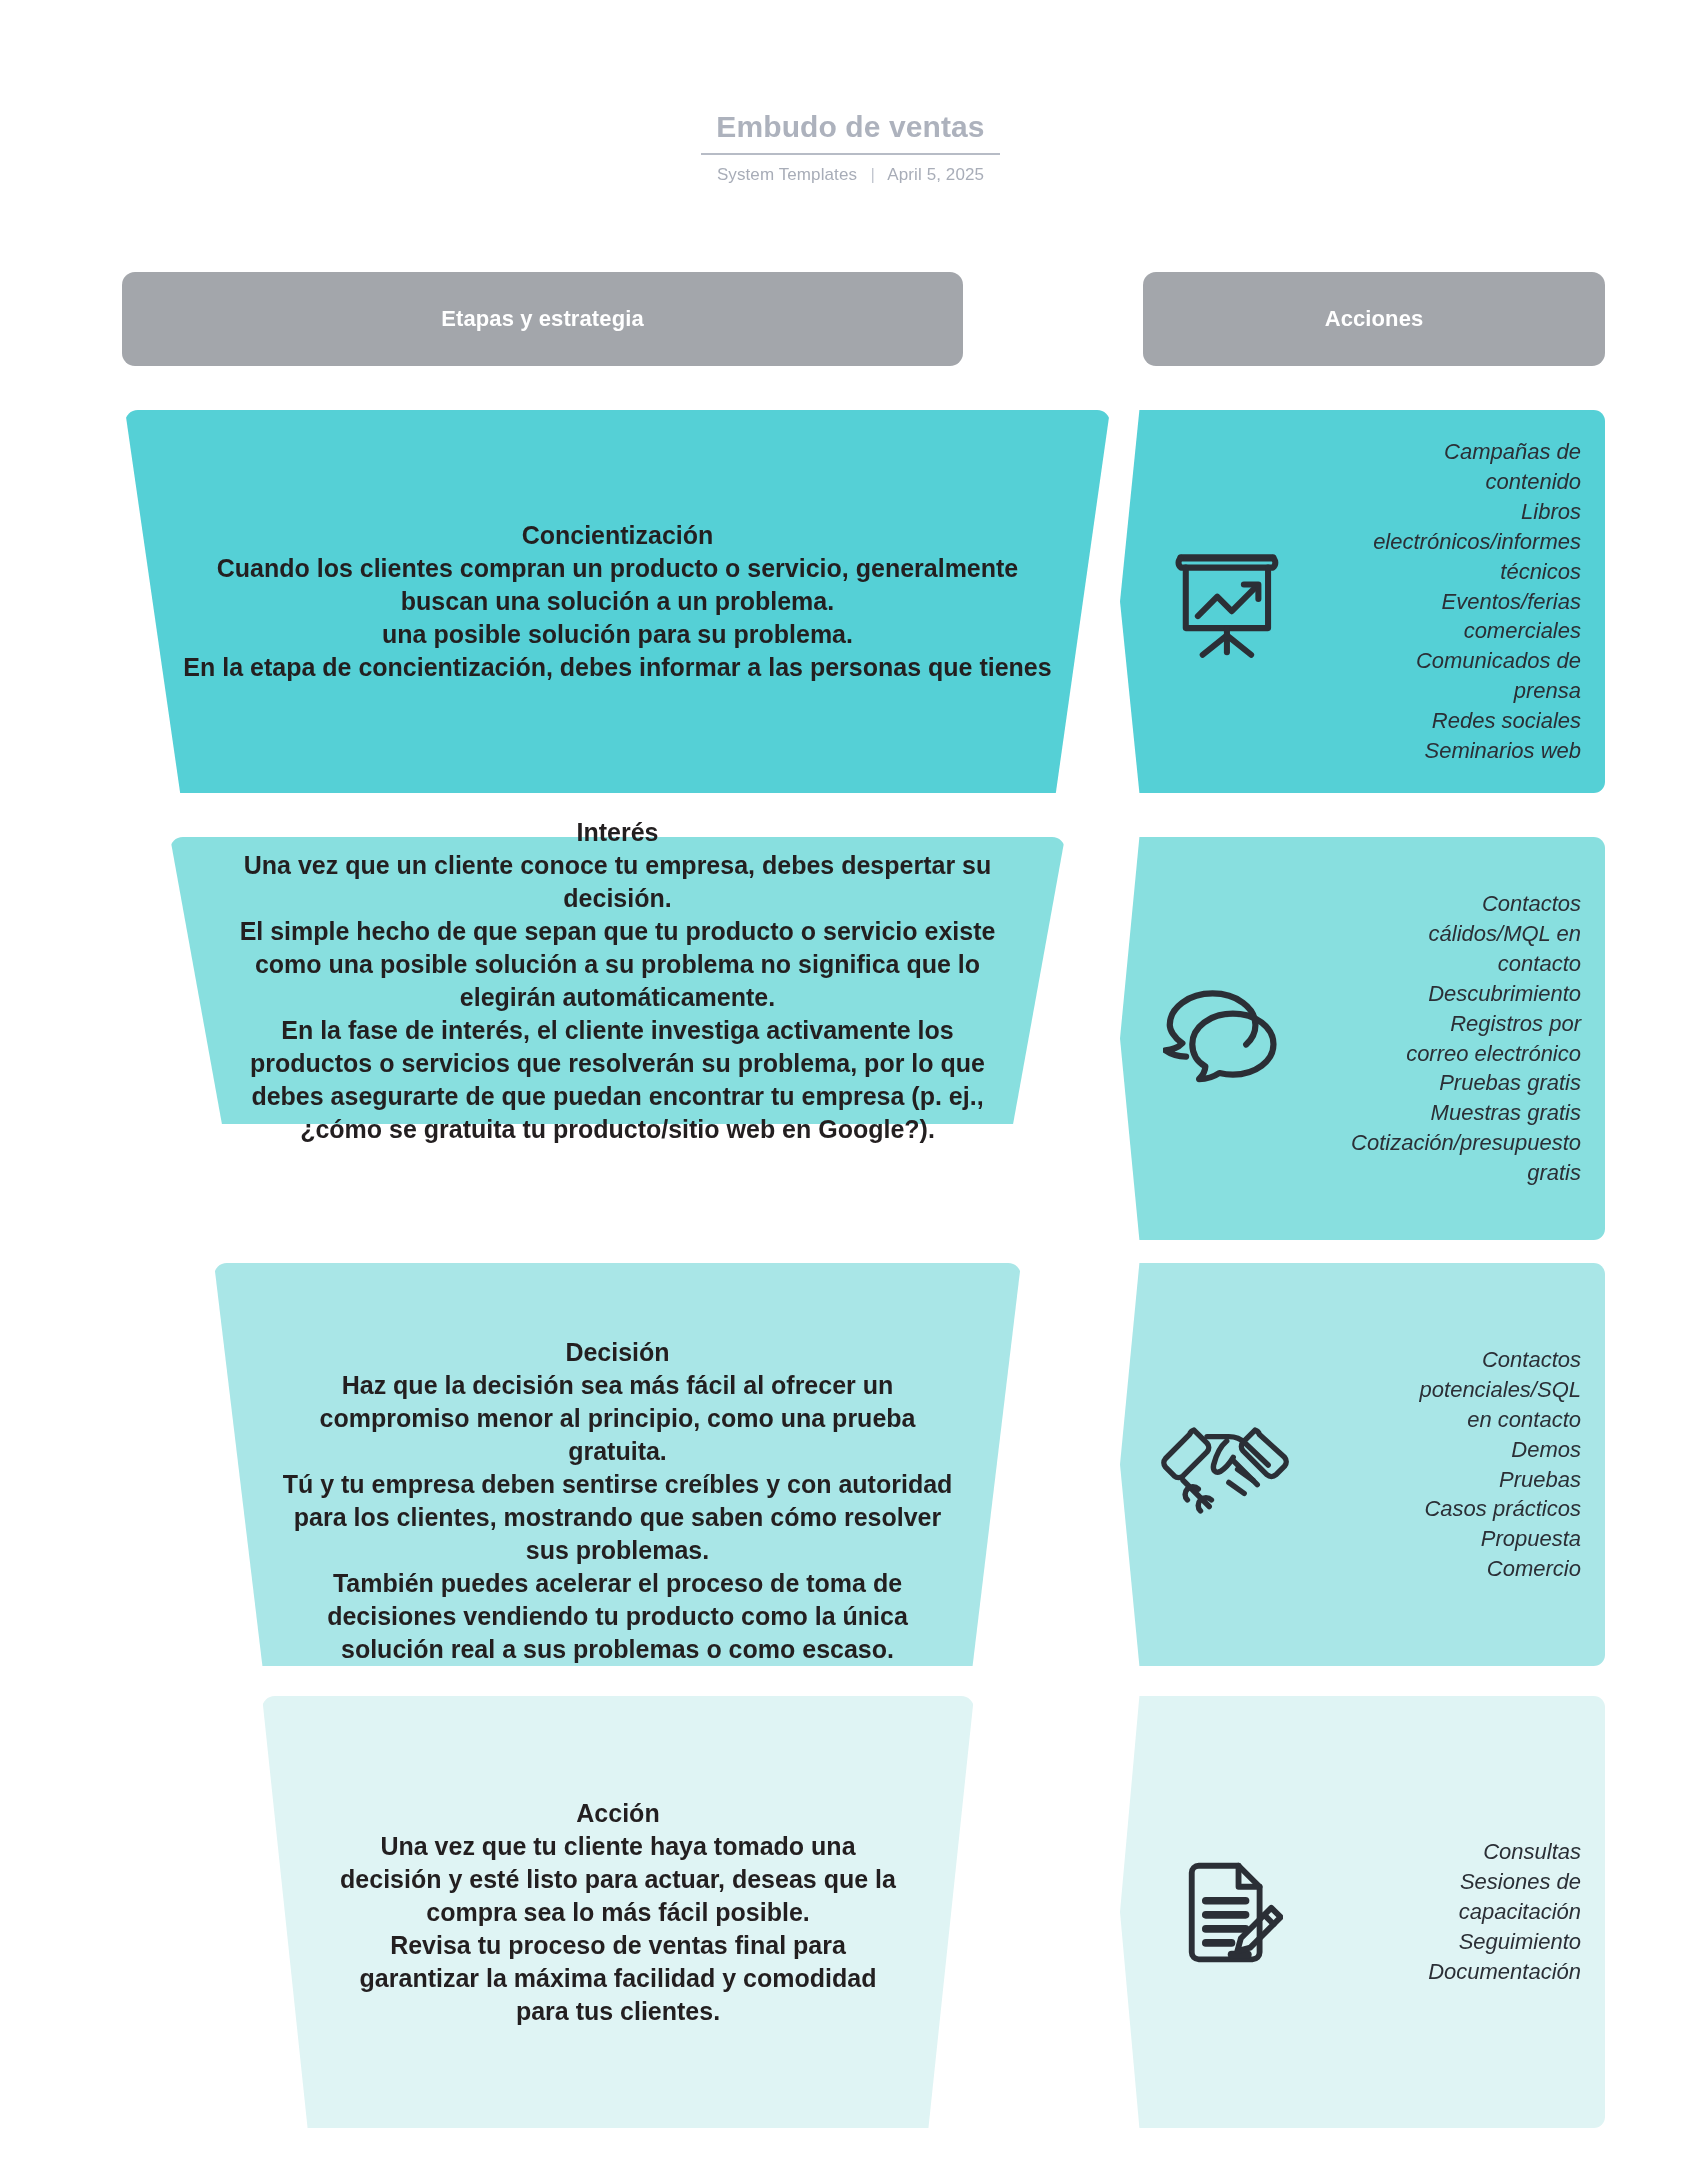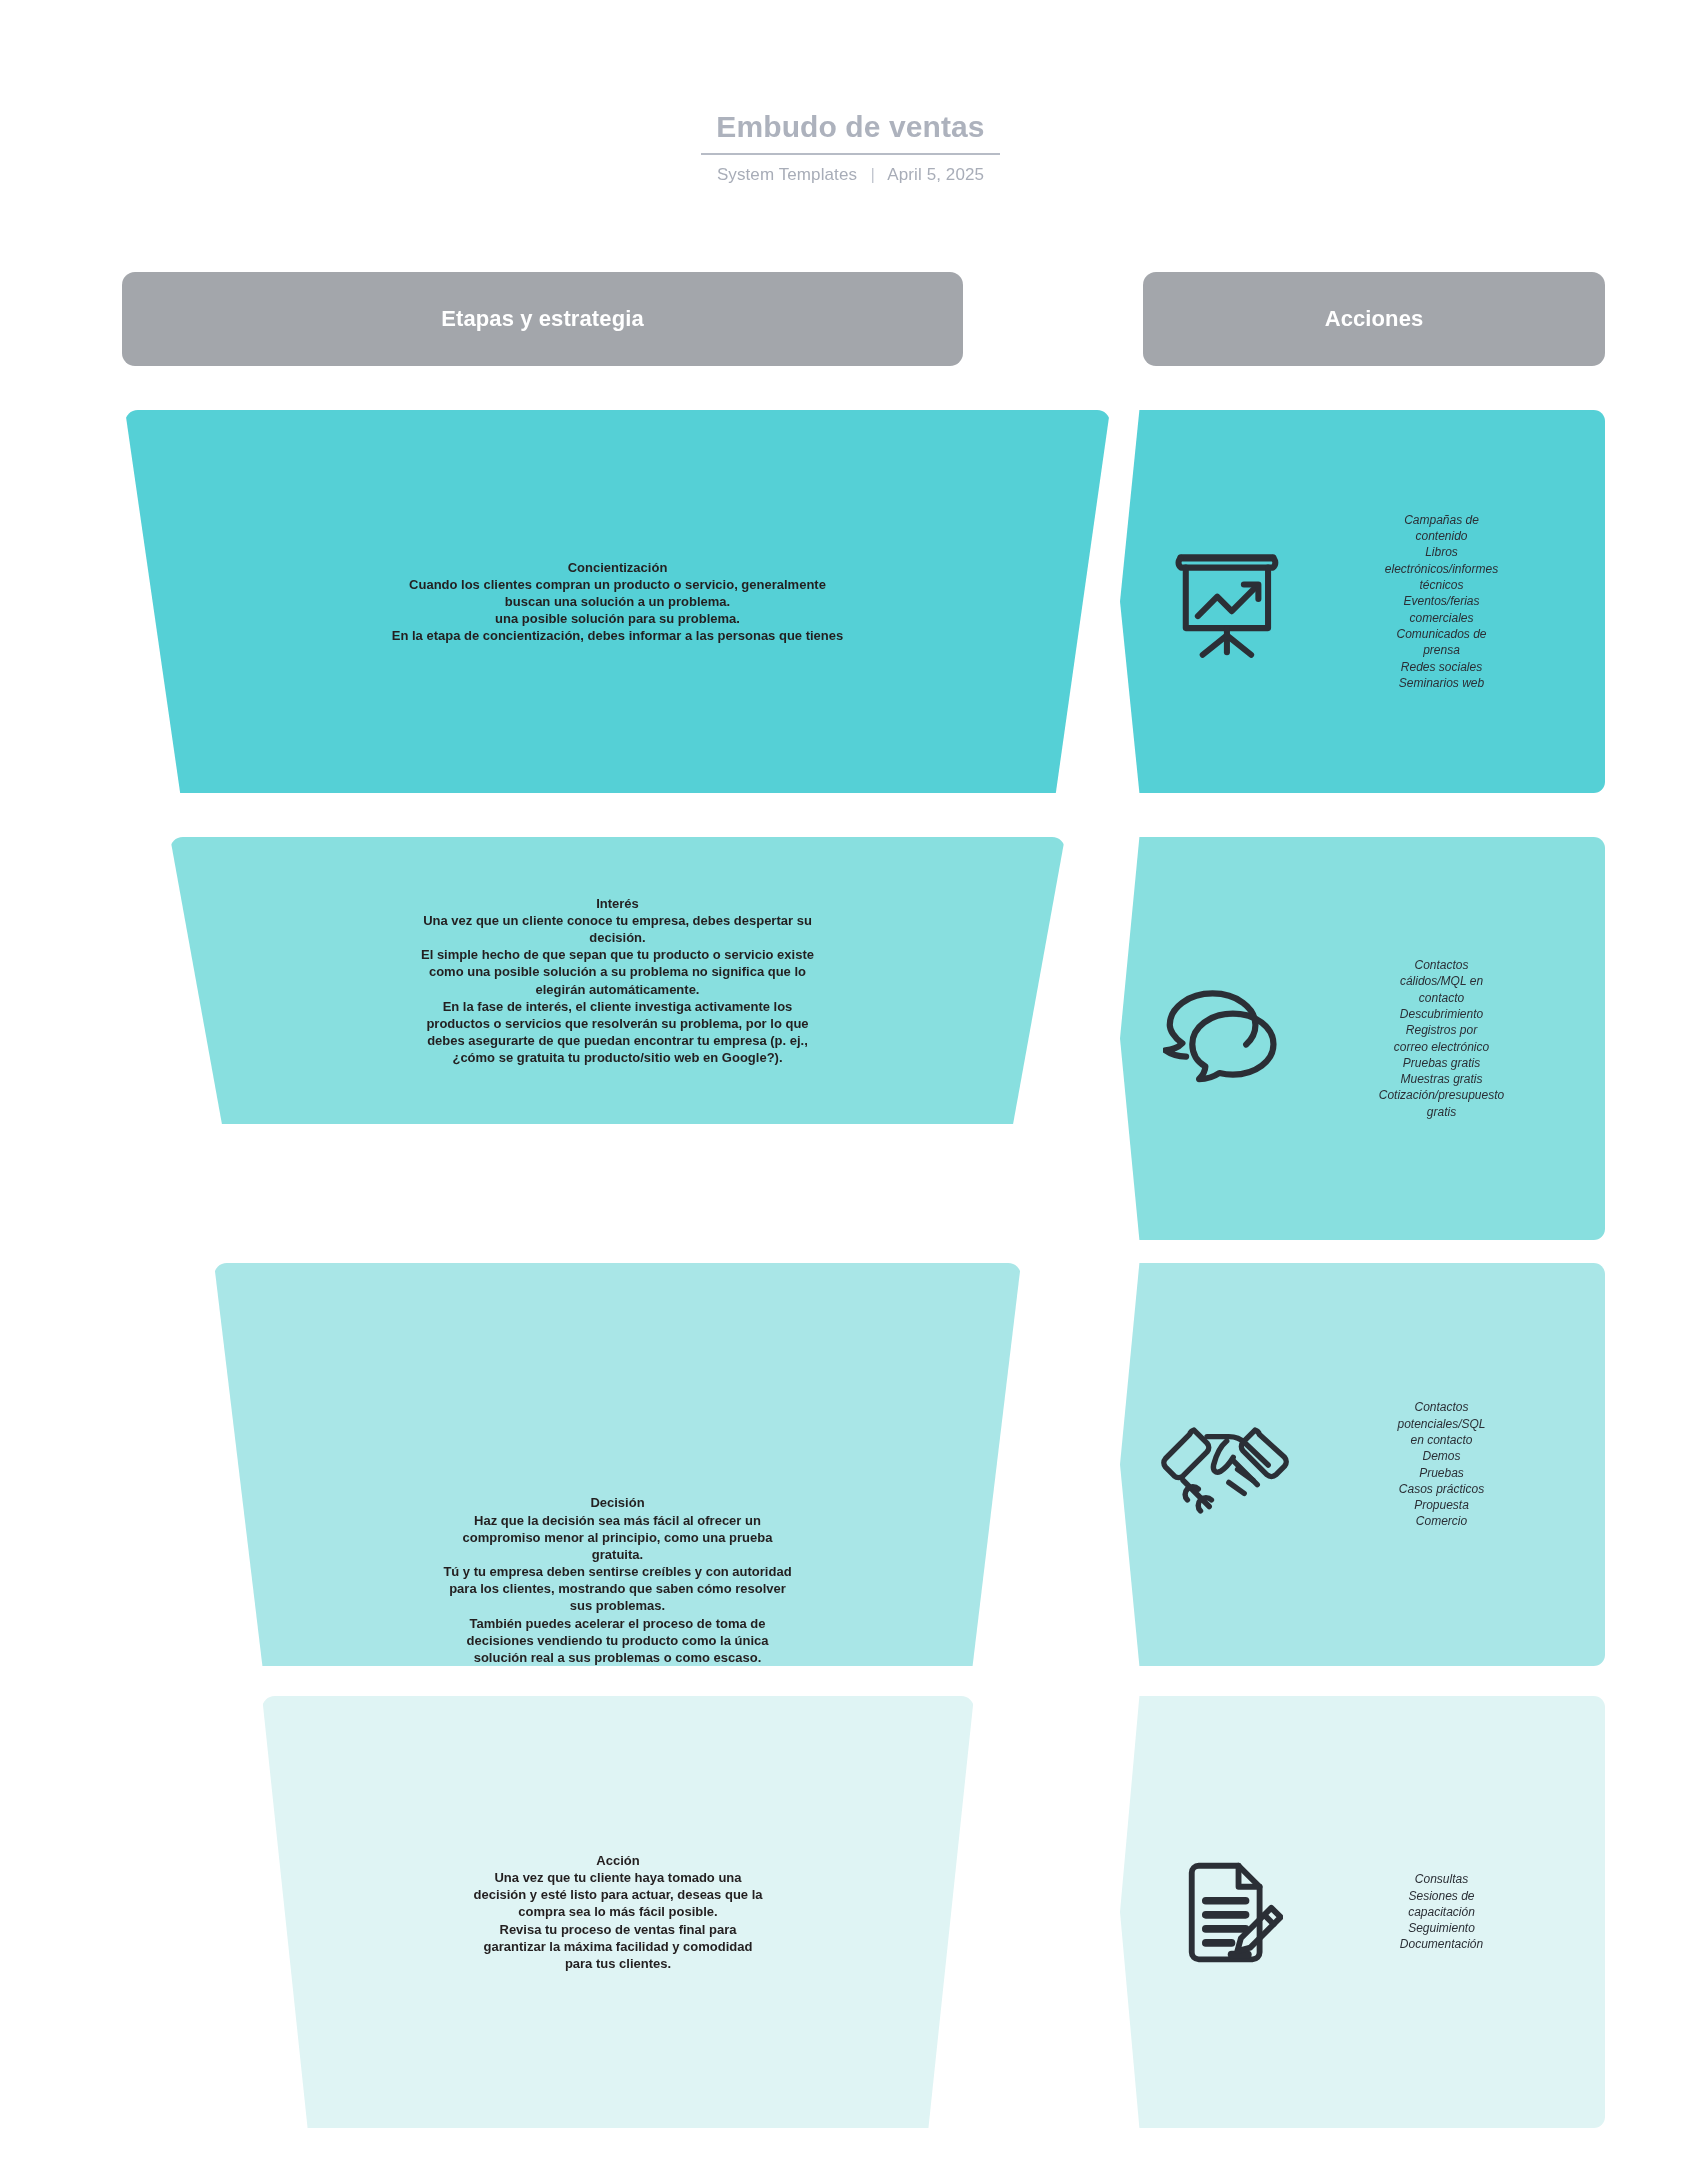--- a/index.html
+++ b/index.html
@@ -85,21 +85,21 @@
   .funnel-shape {
     position: absolute;
     inset: 0;
     border-radius: 12.8px;
   }
   .funnel-text {
     position: relative;
     text-align: center;
     color: #231f20;
     font-weight: bold;
-    font-size: 13px;
+    font-size: 25px;
     line-height: 1.32;
     z-index: 2;
     padding: 0 7px;
   }
   .funnel-text .ft-line { display: block; }
 
   
   .actions {
     position: absolute;
     top: 0;
@@ -124,23 +124,23 @@
   }
   .actions-icon {
     flex: 0 0 auto;
     width: 135px;
     display: flex;
     align-items: center;
     justify-content: center;
   }
   .actions-list {
     flex: 1 1 auto;
-    text-align: center;
+    text-align: right;
     font-style: italic;
-    font-size: 12px;
+    font-size: 22px;
     line-height: 1.36;
     color: #2b2f36;
   }
   .actions-list .al-item { display: block; }
 
   
   #funnel-0 { left: 125px; width: 985px; height: 383px; }
   #funnel-0 .funnel-shape {
     background: #55d0d6;
     clip-path: polygon(0% 0%, 100% 0%, 94.5% 100%, 5.6% 100%);

